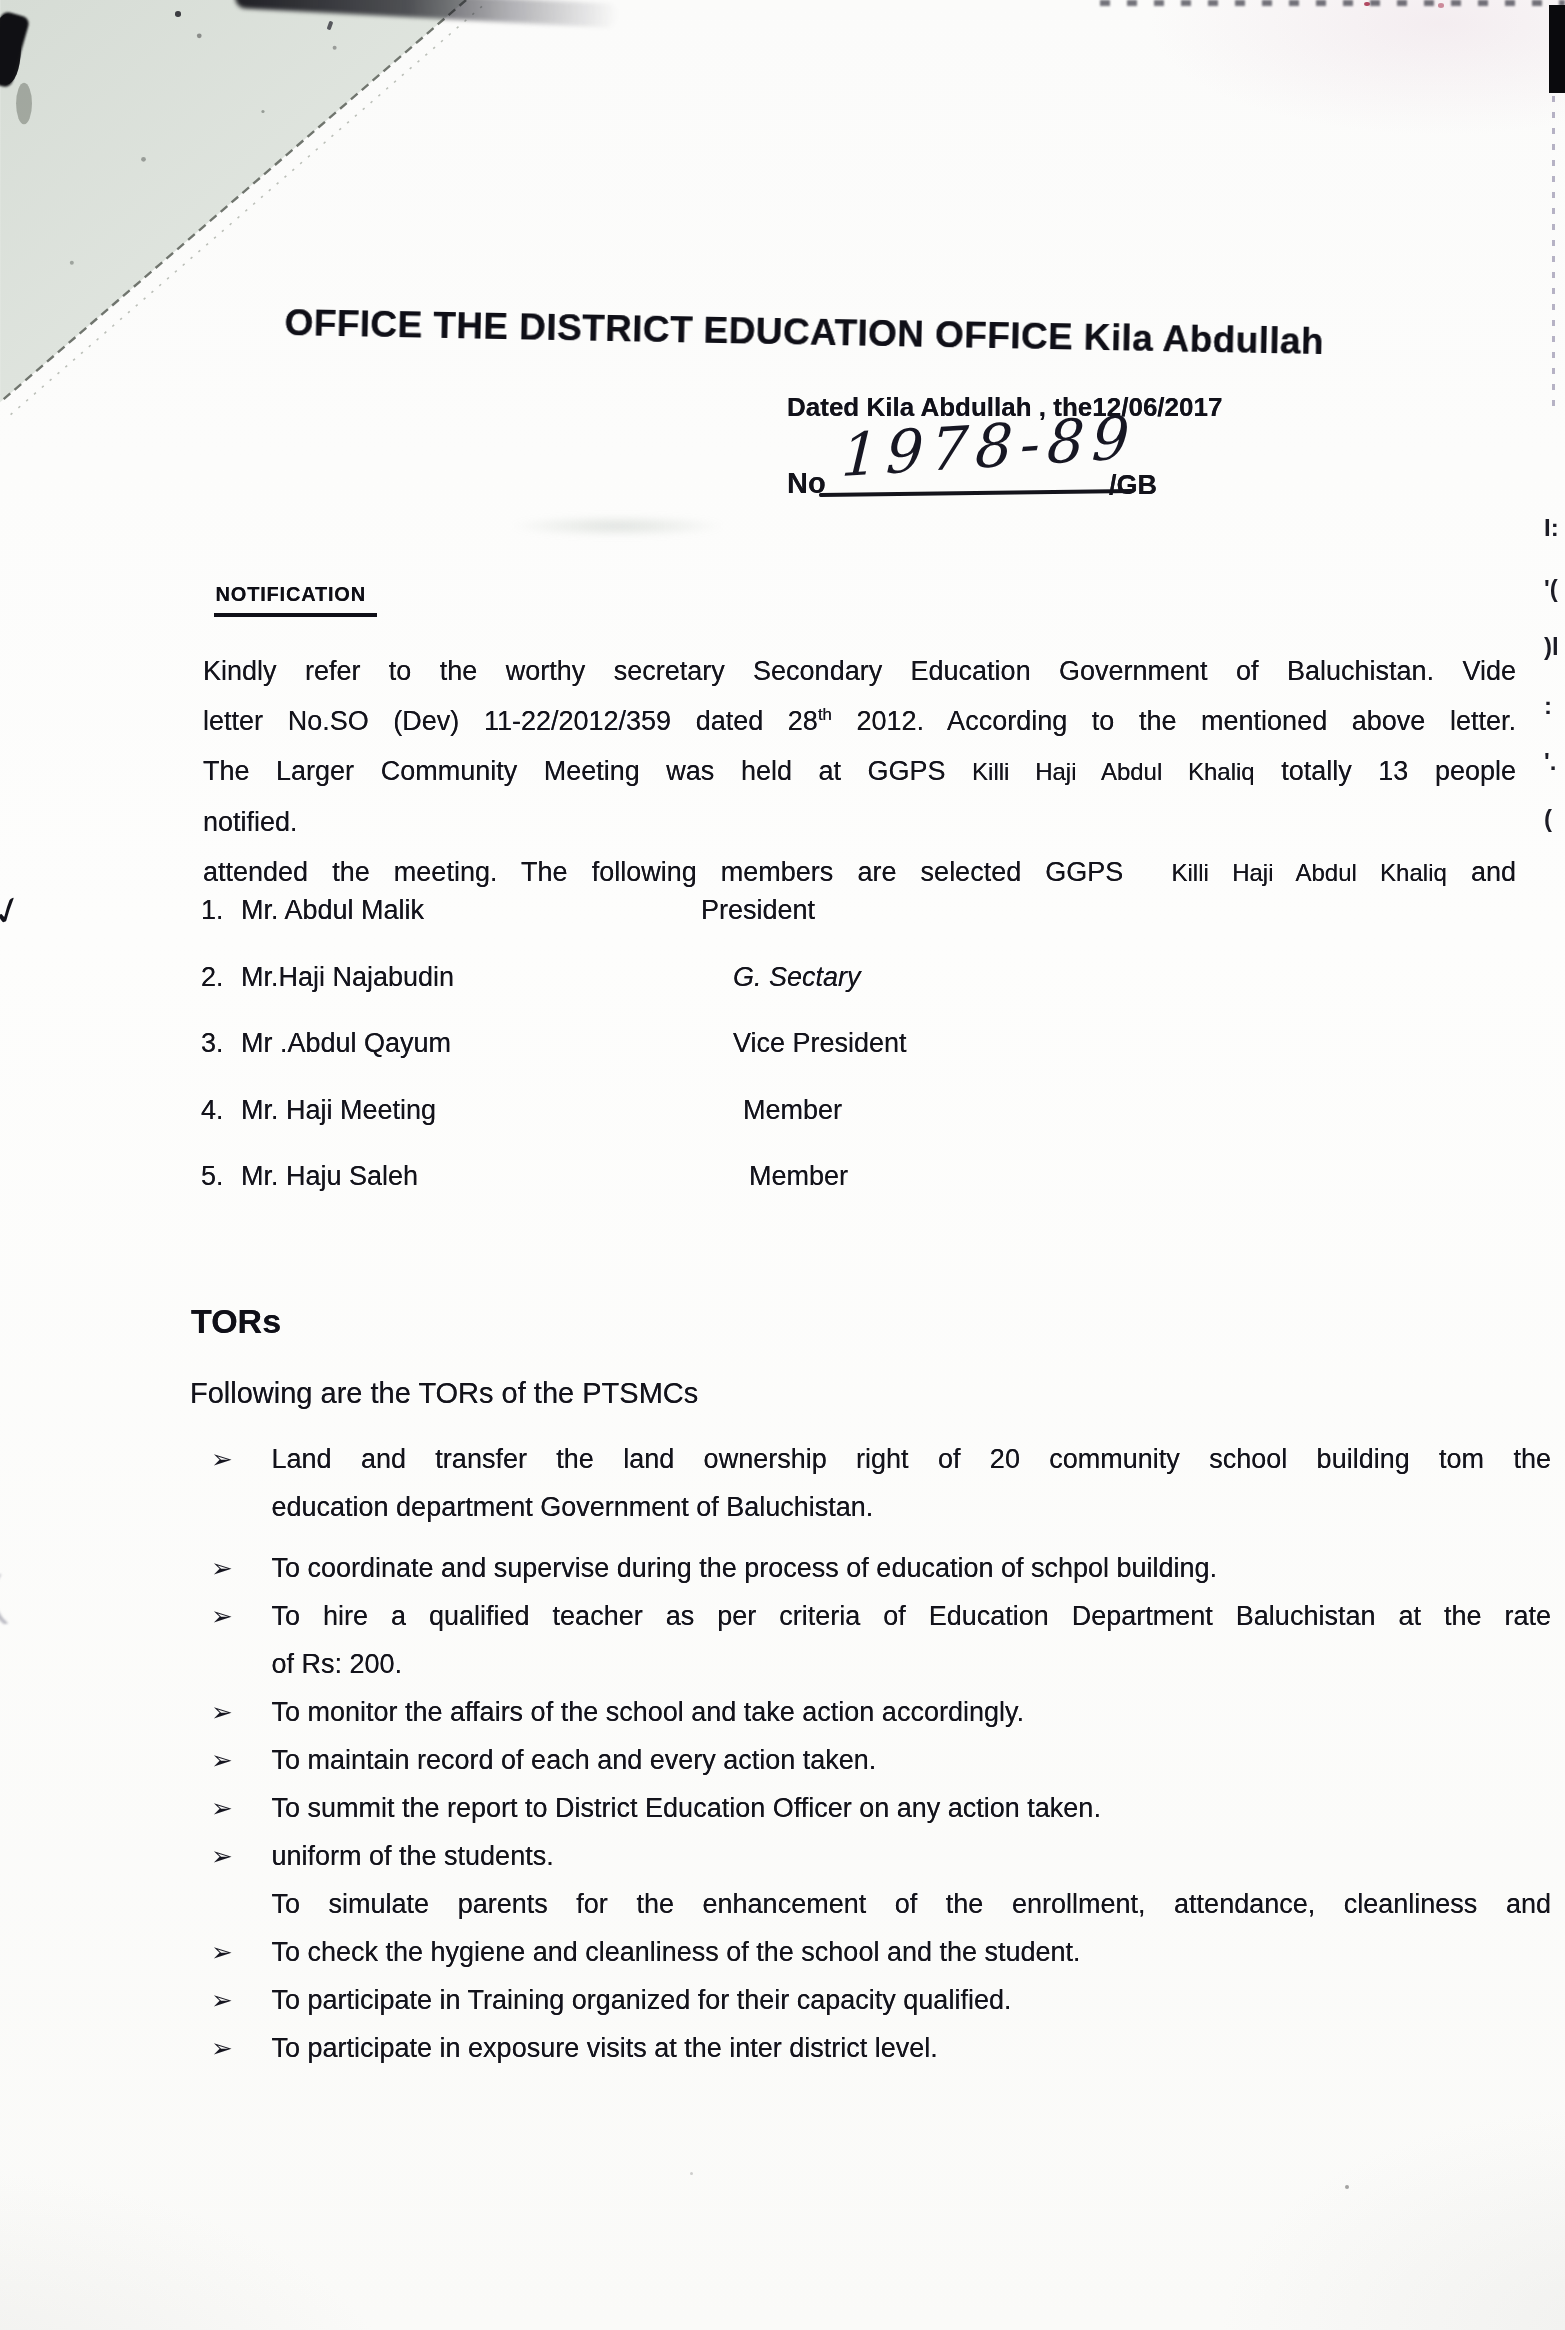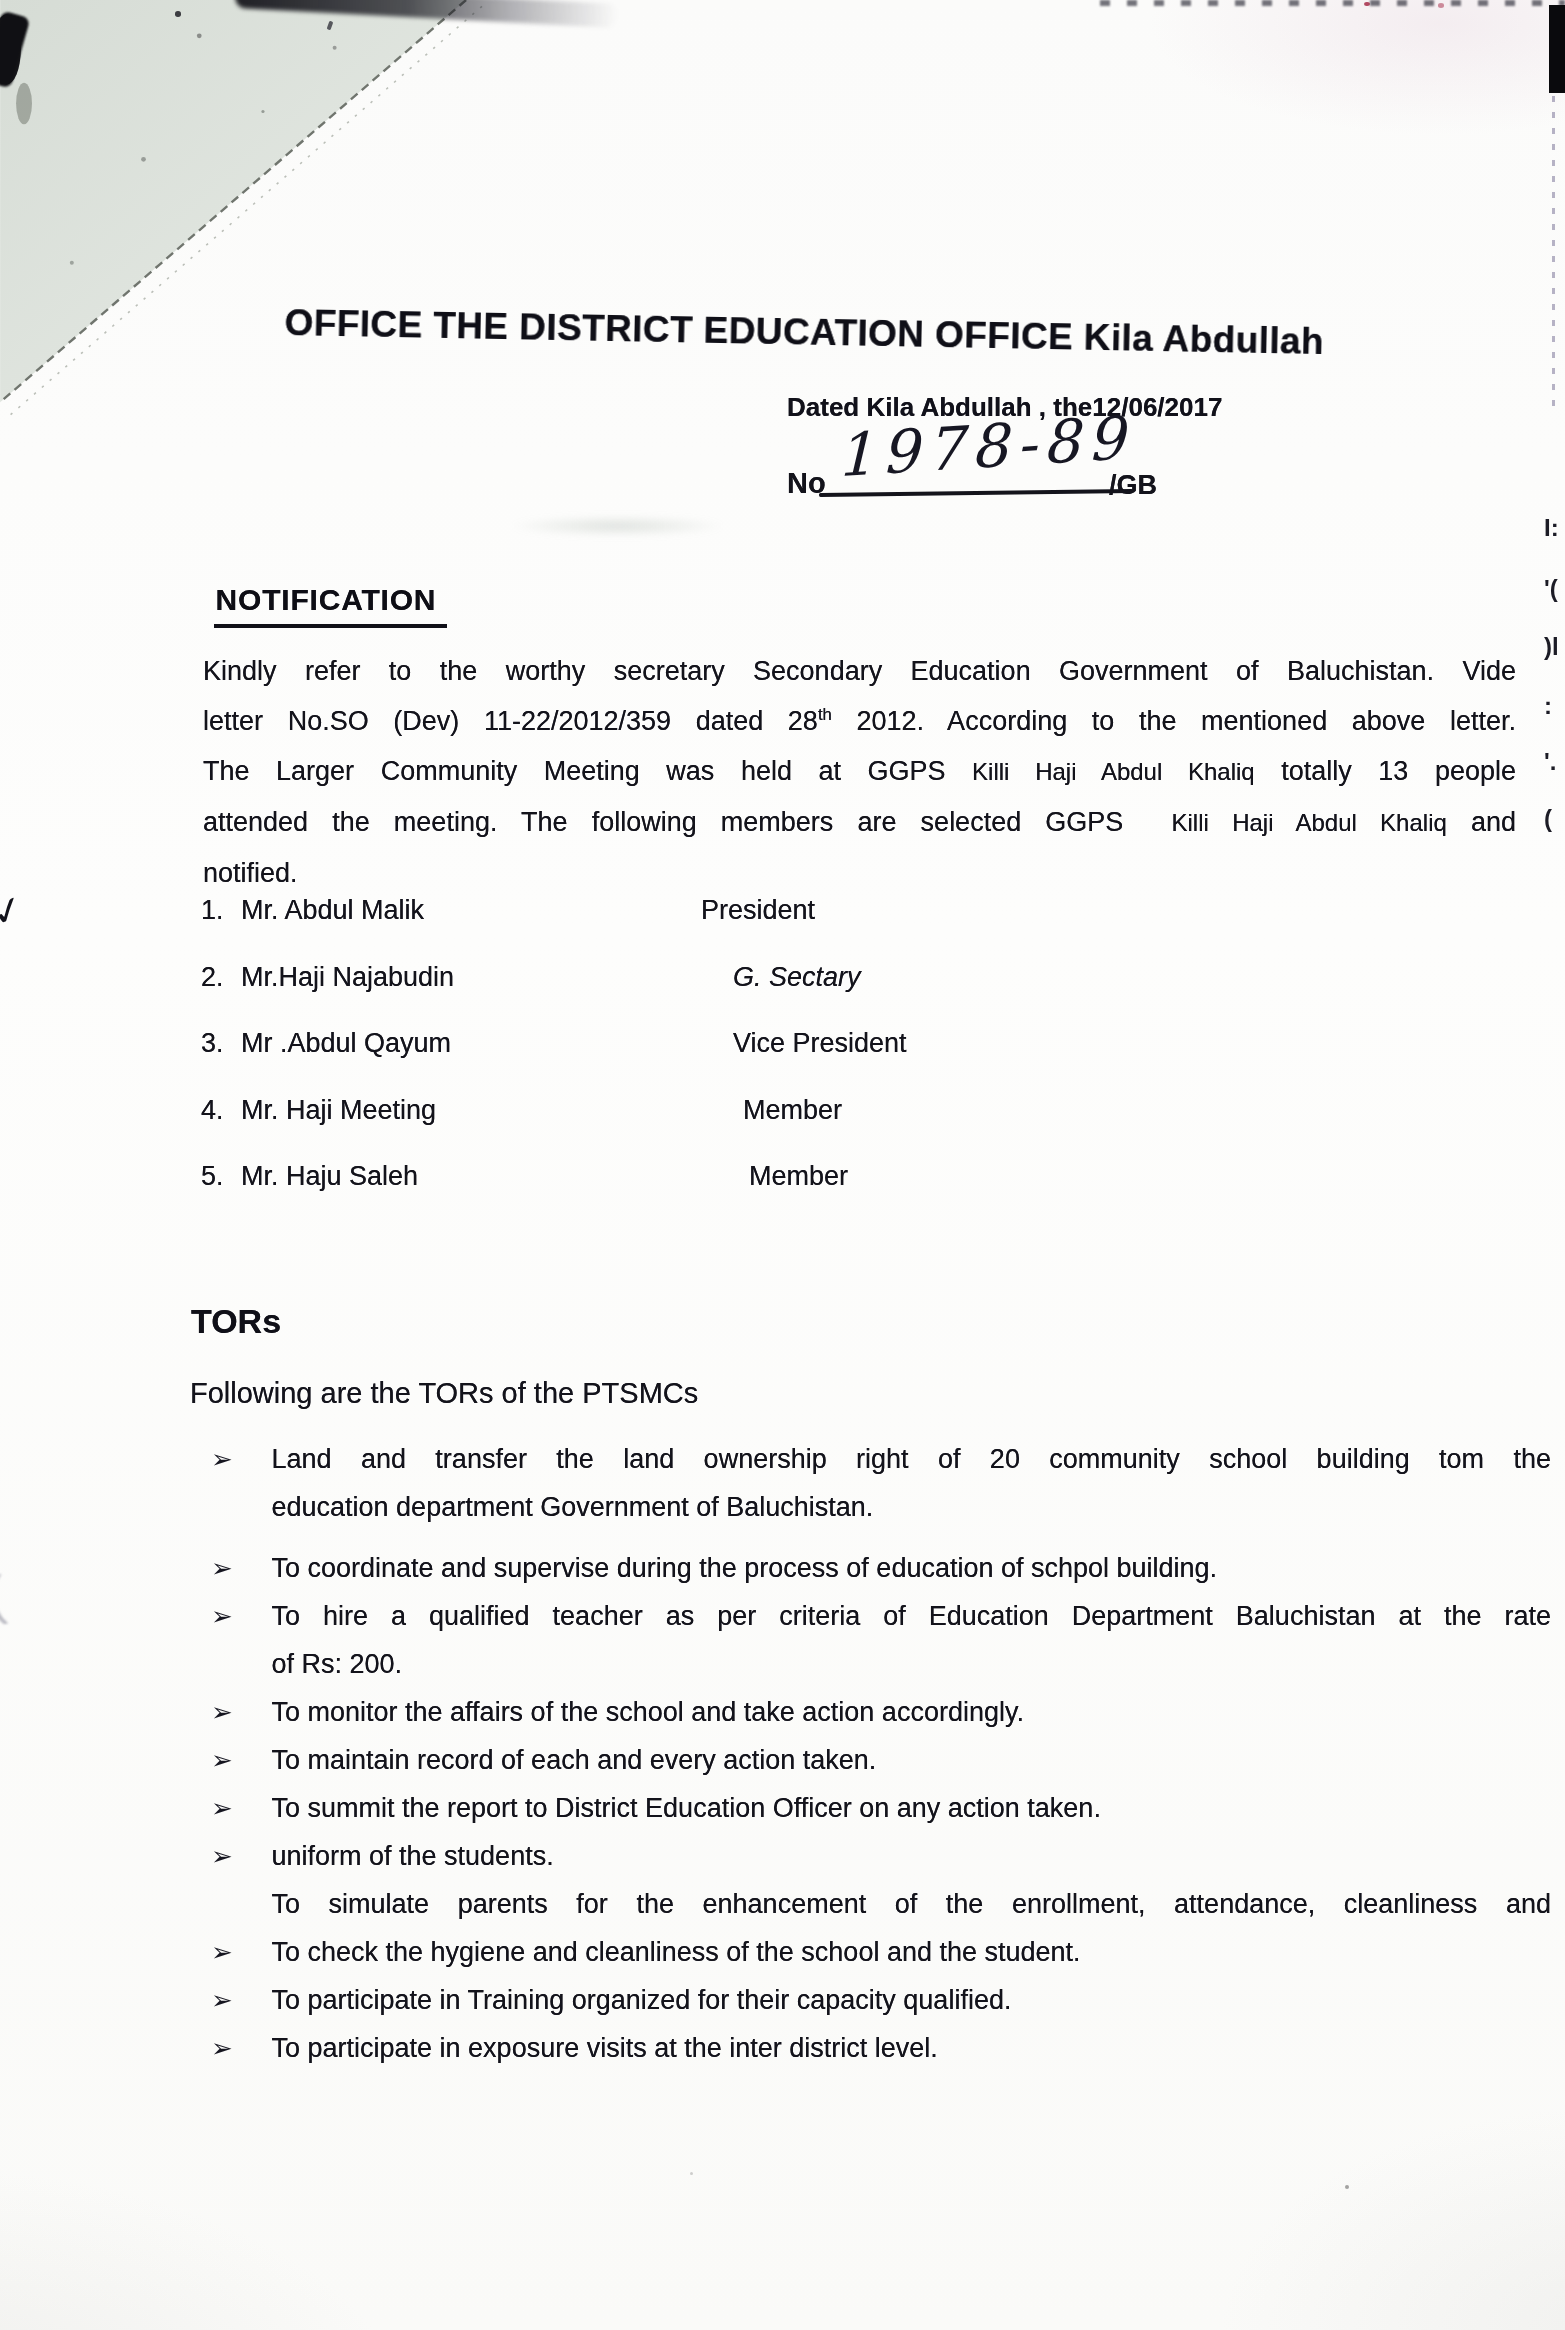--- a/index.html
+++ b/index.html
@@ -37,21 +37,21 @@
     transform:rotate(-3.5deg) skewX(-6deg); transform-origin:left bottom; white-space:nowrap;
   }
   .ref-underline{
     position:absolute; left:32px; top:45px; width:314px; height:4px;
     background:#181820; transform:rotate(-.7deg); border-radius:1.6px;
   }
   .gb{ position:absolute; left:322px; top:24px; font-size:27px; font-weight:700; }
 
   .notification{
     position:absolute; left:214px; top:583px;
-    font-size:30px; font-weight:700; letter-spacing:0.8px; color:#121219;
+    font-size:20px; font-weight:700; letter-spacing:0.8px; color:#121219;
     border-bottom:4.8px solid #14141c; padding:0 11px 7.2px 1.6px; white-space:nowrap;
   }
 
   .intro{ position:absolute; left:203px; top:646px; width:1313px; font-size:27px; line-height:50px; }
   .line{ text-align:left; }
   .line.just{ text-align:justify; text-align-last:justify; }
   .sup{ vertical-align:super; font-size:16.7px; line-height:0; }
   .small{ font-size:24px; }
 
   .members{ position:absolute; left:201px; top:886px; width:996px; }
@@ -171,22 +171,22 @@
       <div class="ref-underline"></div>
       <span class="gb txt">/GB</span>
     </div>
 
     <div class="notification txt">NOTIFICATION</div>
 
     <div class="intro txt" id="intro">
         <div class="line just">Kindly refer to the worthy secretary Secondary Education Government of Baluchistan. Vide</div>
         <div class="line just"><span>letter No.SO (Dev) 11-22/2012/359 dated 28</span><span class="sup">th</span><span> 2012. According to the mentioned above letter.</span></div>
         <div class="line just"><span>The Larger Community Meeting was held at GGPS </span><span class="small">Killi Haji Abdul Khaliq</span><span> totally 13 people</span></div>
+        <div class="line last">notified.</div>
         <div class="line just"><span>attended the meeting. The following members are selected GGPS&nbsp; </span><span class="small">Killi Haji Abdul Khaliq</span><span> and</span></div>
-        <div class="line last">notified.</div>
       </div>
 
     <div class="members" id="members">
         <div class="member-row txt"><span class="m-num">1.</span><span>Mr. Abdul Malik</span><span class="m-role" style="left: 500px; text-align: center;">President</span></div>
         <div class="member-row txt"><span class="m-num">2.</span><span>Mr.Haji Najabudin</span><span class="m-role" style="left: 532px; font-style: italic;">G. Sectary</span></div>
         <div class="member-row txt"><span class="m-num">3.</span><span>Mr .Abdul Qayum</span><span class="m-role" style="left: 532px;">Vice President</span></div>
         <div class="member-row txt"><span class="m-num">4.</span><span>Mr. Haji Meeting</span><span class="m-role" style="left: 542px;">Member</span></div>
         <div class="member-row txt"><span class="m-num">5.</span><span>Mr. Haju Saleh</span><span class="m-role" style="left: 548px;">Member</span></div>
       </div>
 

